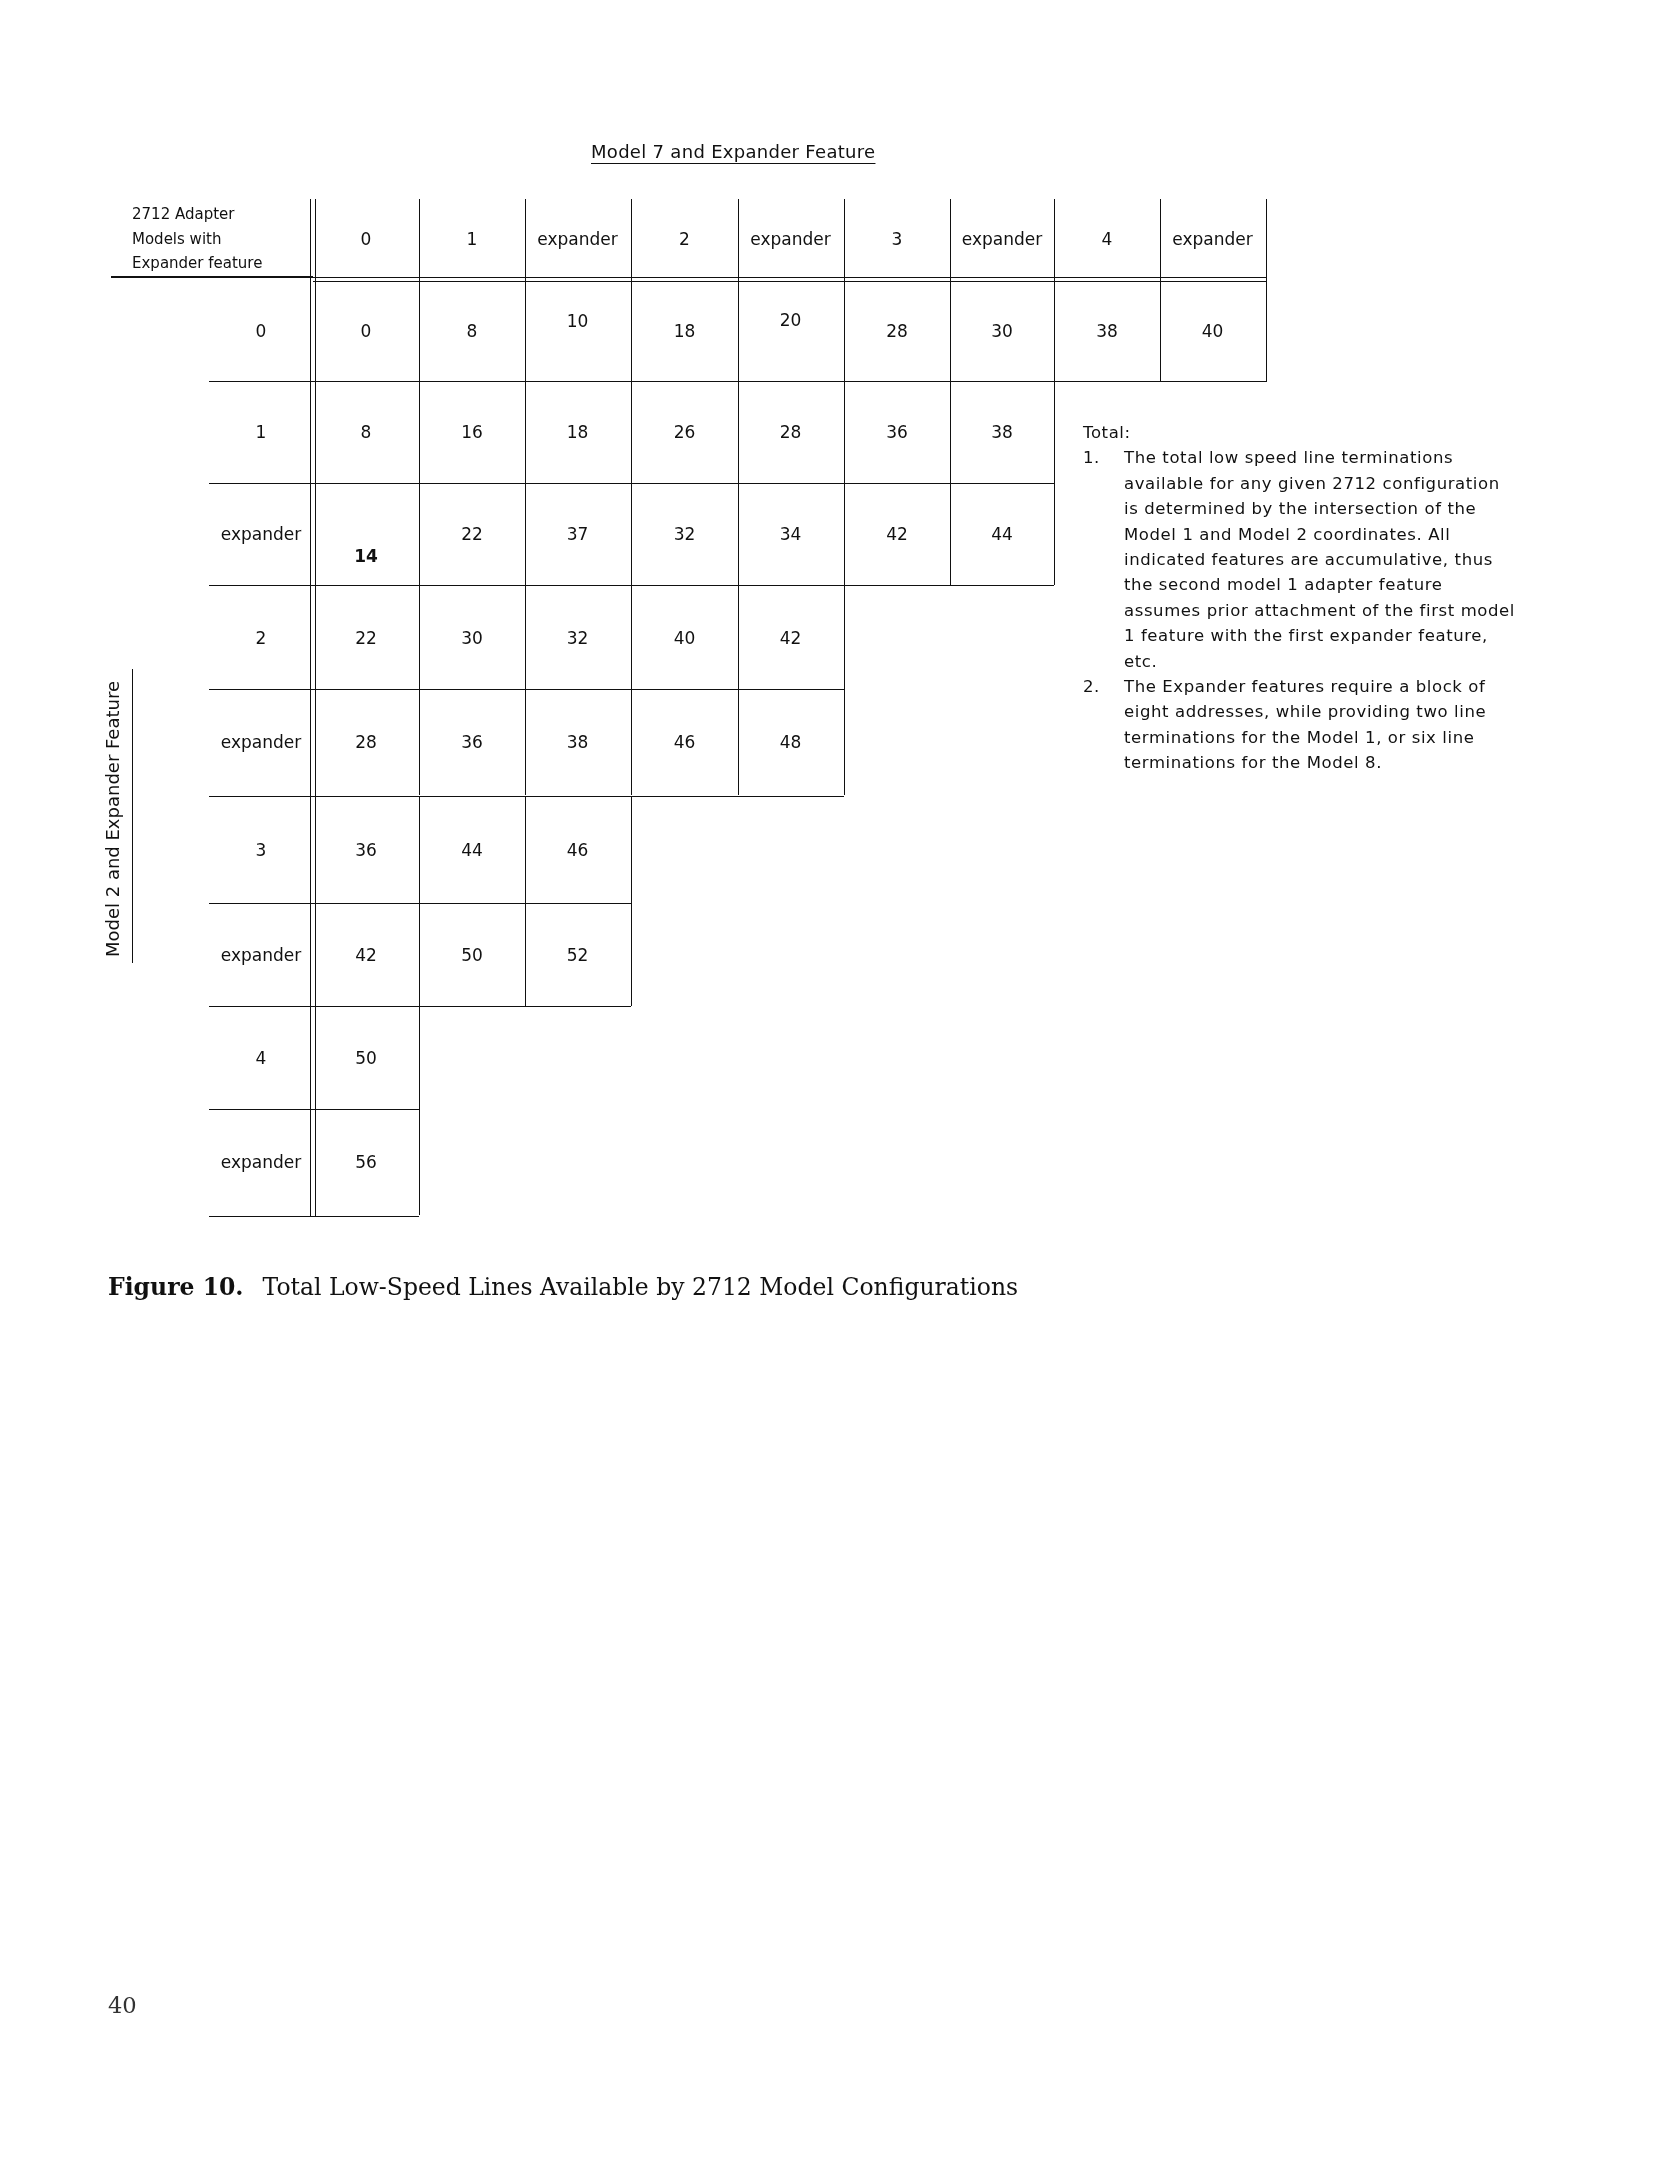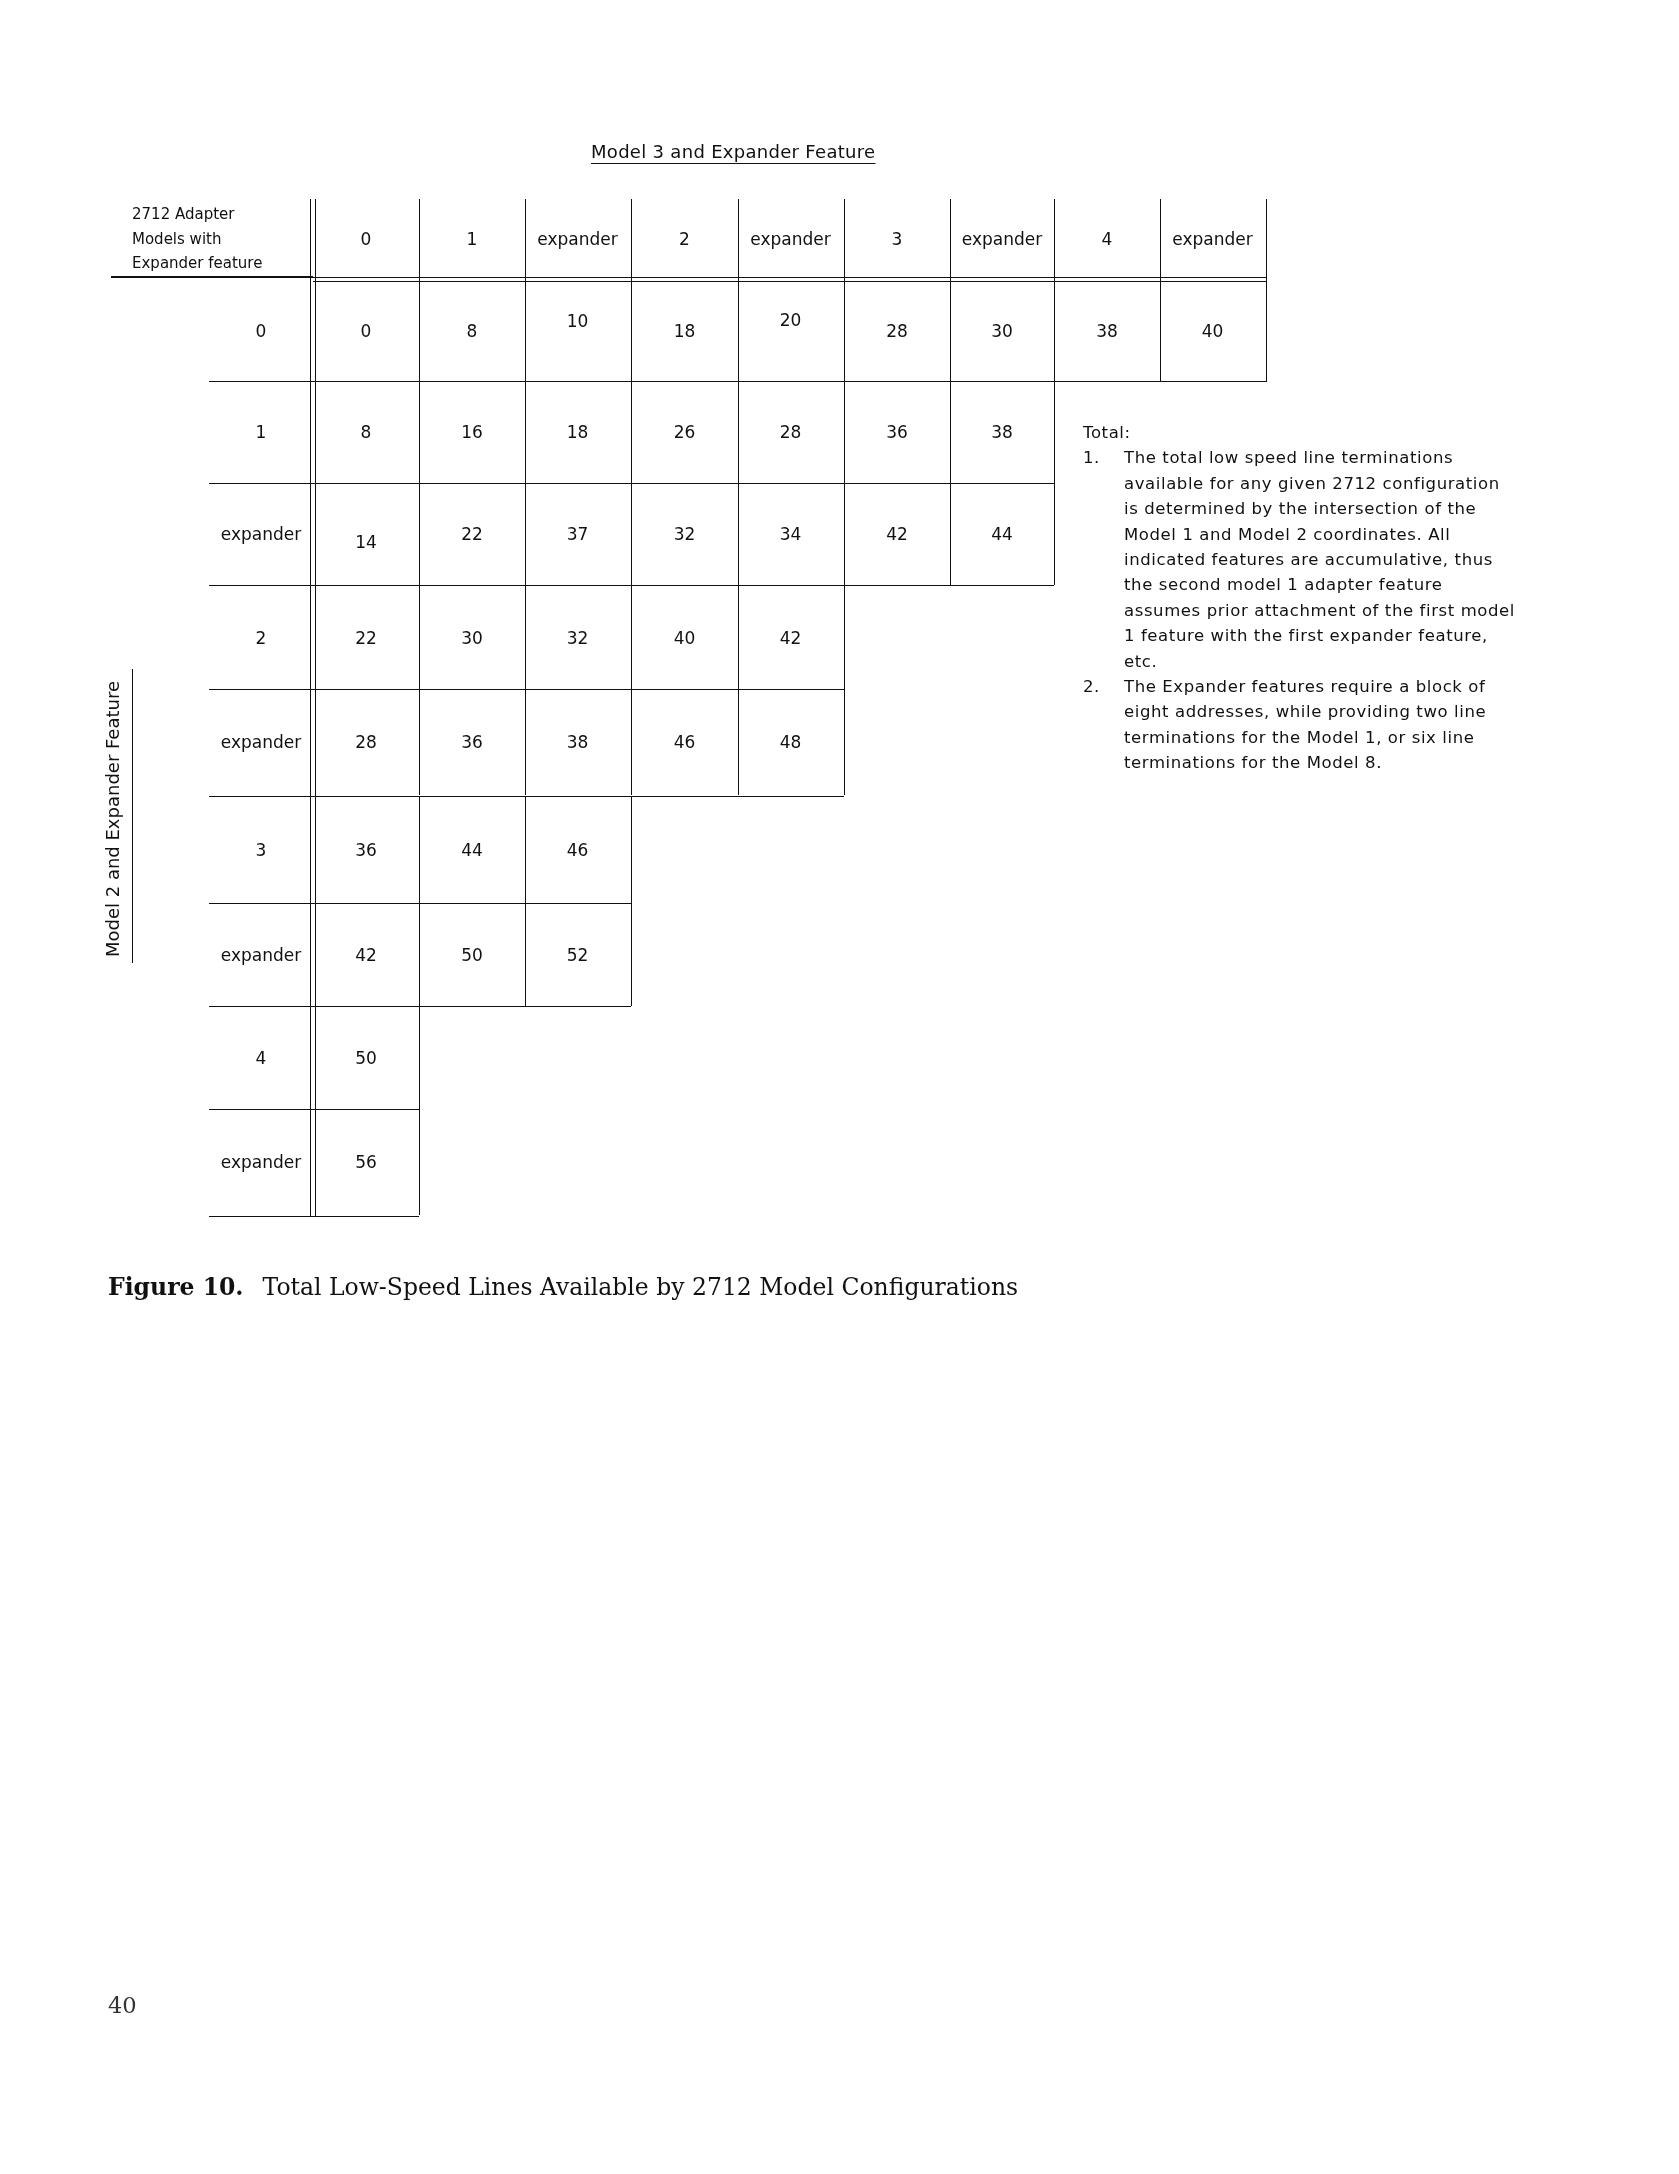--- a/index.html
+++ b/index.html
@@ -20,21 +20,21 @@
     .notes .head { display: block; }
     .notes .item { display: flex; }
     .notes .num { width: 41px; flex: 0 0 41px; }
     .caption { left: 108px; top: 1273px; font-family: "DejaVu Serif", serif; font-size: 23.5px; white-space: nowrap; }
     .caption .fig { font-weight: bold; margin-right: 19px; }
     .pagenum { left: 108px; top: 1992px; font-family: "DejaVu Serif", serif; font-size: 22.6px; color: #333; }
   </style>
 </head>
 <body>
 
-<div class="abs title">Model 3 and Expander Feature</div>
+<div class="abs title">Model 7 and Expander Feature</div>
 
 <div class="abs corner">
   <span>2712 Adapter</span>
   <span>Models with</span>
   <span style="">Expander feature</span>
 </div>
 <div class="abs corner-rule"></div>
 
 <div class="abs vlabel">Model 2 and Expander Feature</div>
 <div class="abs vlabel-rule"></div>
@@ -90,21 +90,21 @@
     <div class="cell" style="left: 631px; top: 381px; width: 107px; height: 102px;">26</div>
     <div class="grid-line-v" style="left: 738px; top: 381px; height: 102px;"></div>
     <div class="cell" style="left: 738px; top: 381px; width: 105px; height: 102px;">28</div>
     <div class="grid-line-v" style="left: 844px; top: 381px; height: 102px;"></div>
     <div class="cell" style="left: 844px; top: 381px; width: 106px; height: 102px;">36</div>
     <div class="grid-line-v" style="left: 950px; top: 381px; height: 102px;"></div>
     <div class="cell" style="left: 950px; top: 381px; width: 104px; height: 102px;">38</div>
     <div class="grid-line-v" style="left: 1054px; top: 381px; height: 102px;"></div>
     <div class="grid-line-h" style="left: 209px; top: 483px; width: 845px;"></div>
     <div class="cell" style="left: 209px; top: 483px; width: 104px; height: 102px;">expander</div>
-    <div class="cell" style="left: 313px; top: 491px; width: 106px; height: 102px;">14</div>
+    <div class="cell" style="left: 313px; top: 505px; width: 106px; height: 102px; font-weight: bold;">14</div>
     <div class="grid-line-v" style="left: 419px; top: 483px; height: 102px;"></div>
     <div class="cell" style="left: 419px; top: 483px; width: 106px; height: 102px;">22</div>
     <div class="grid-line-v" style="left: 525px; top: 483px; height: 102px;"></div>
     <div class="cell" style="left: 525px; top: 483px; width: 105px; height: 102px;">37</div>
     <div class="grid-line-v" style="left: 631px; top: 483px; height: 102px;"></div>
     <div class="cell" style="left: 631px; top: 483px; width: 107px; height: 102px;">32</div>
     <div class="grid-line-v" style="left: 738px; top: 483px; height: 102px;"></div>
     <div class="cell" style="left: 738px; top: 483px; width: 105px; height: 102px;">34</div>
     <div class="grid-line-v" style="left: 844px; top: 483px; height: 102px;"></div>
     <div class="cell" style="left: 844px; top: 483px; width: 106px; height: 102px;">42</div>

